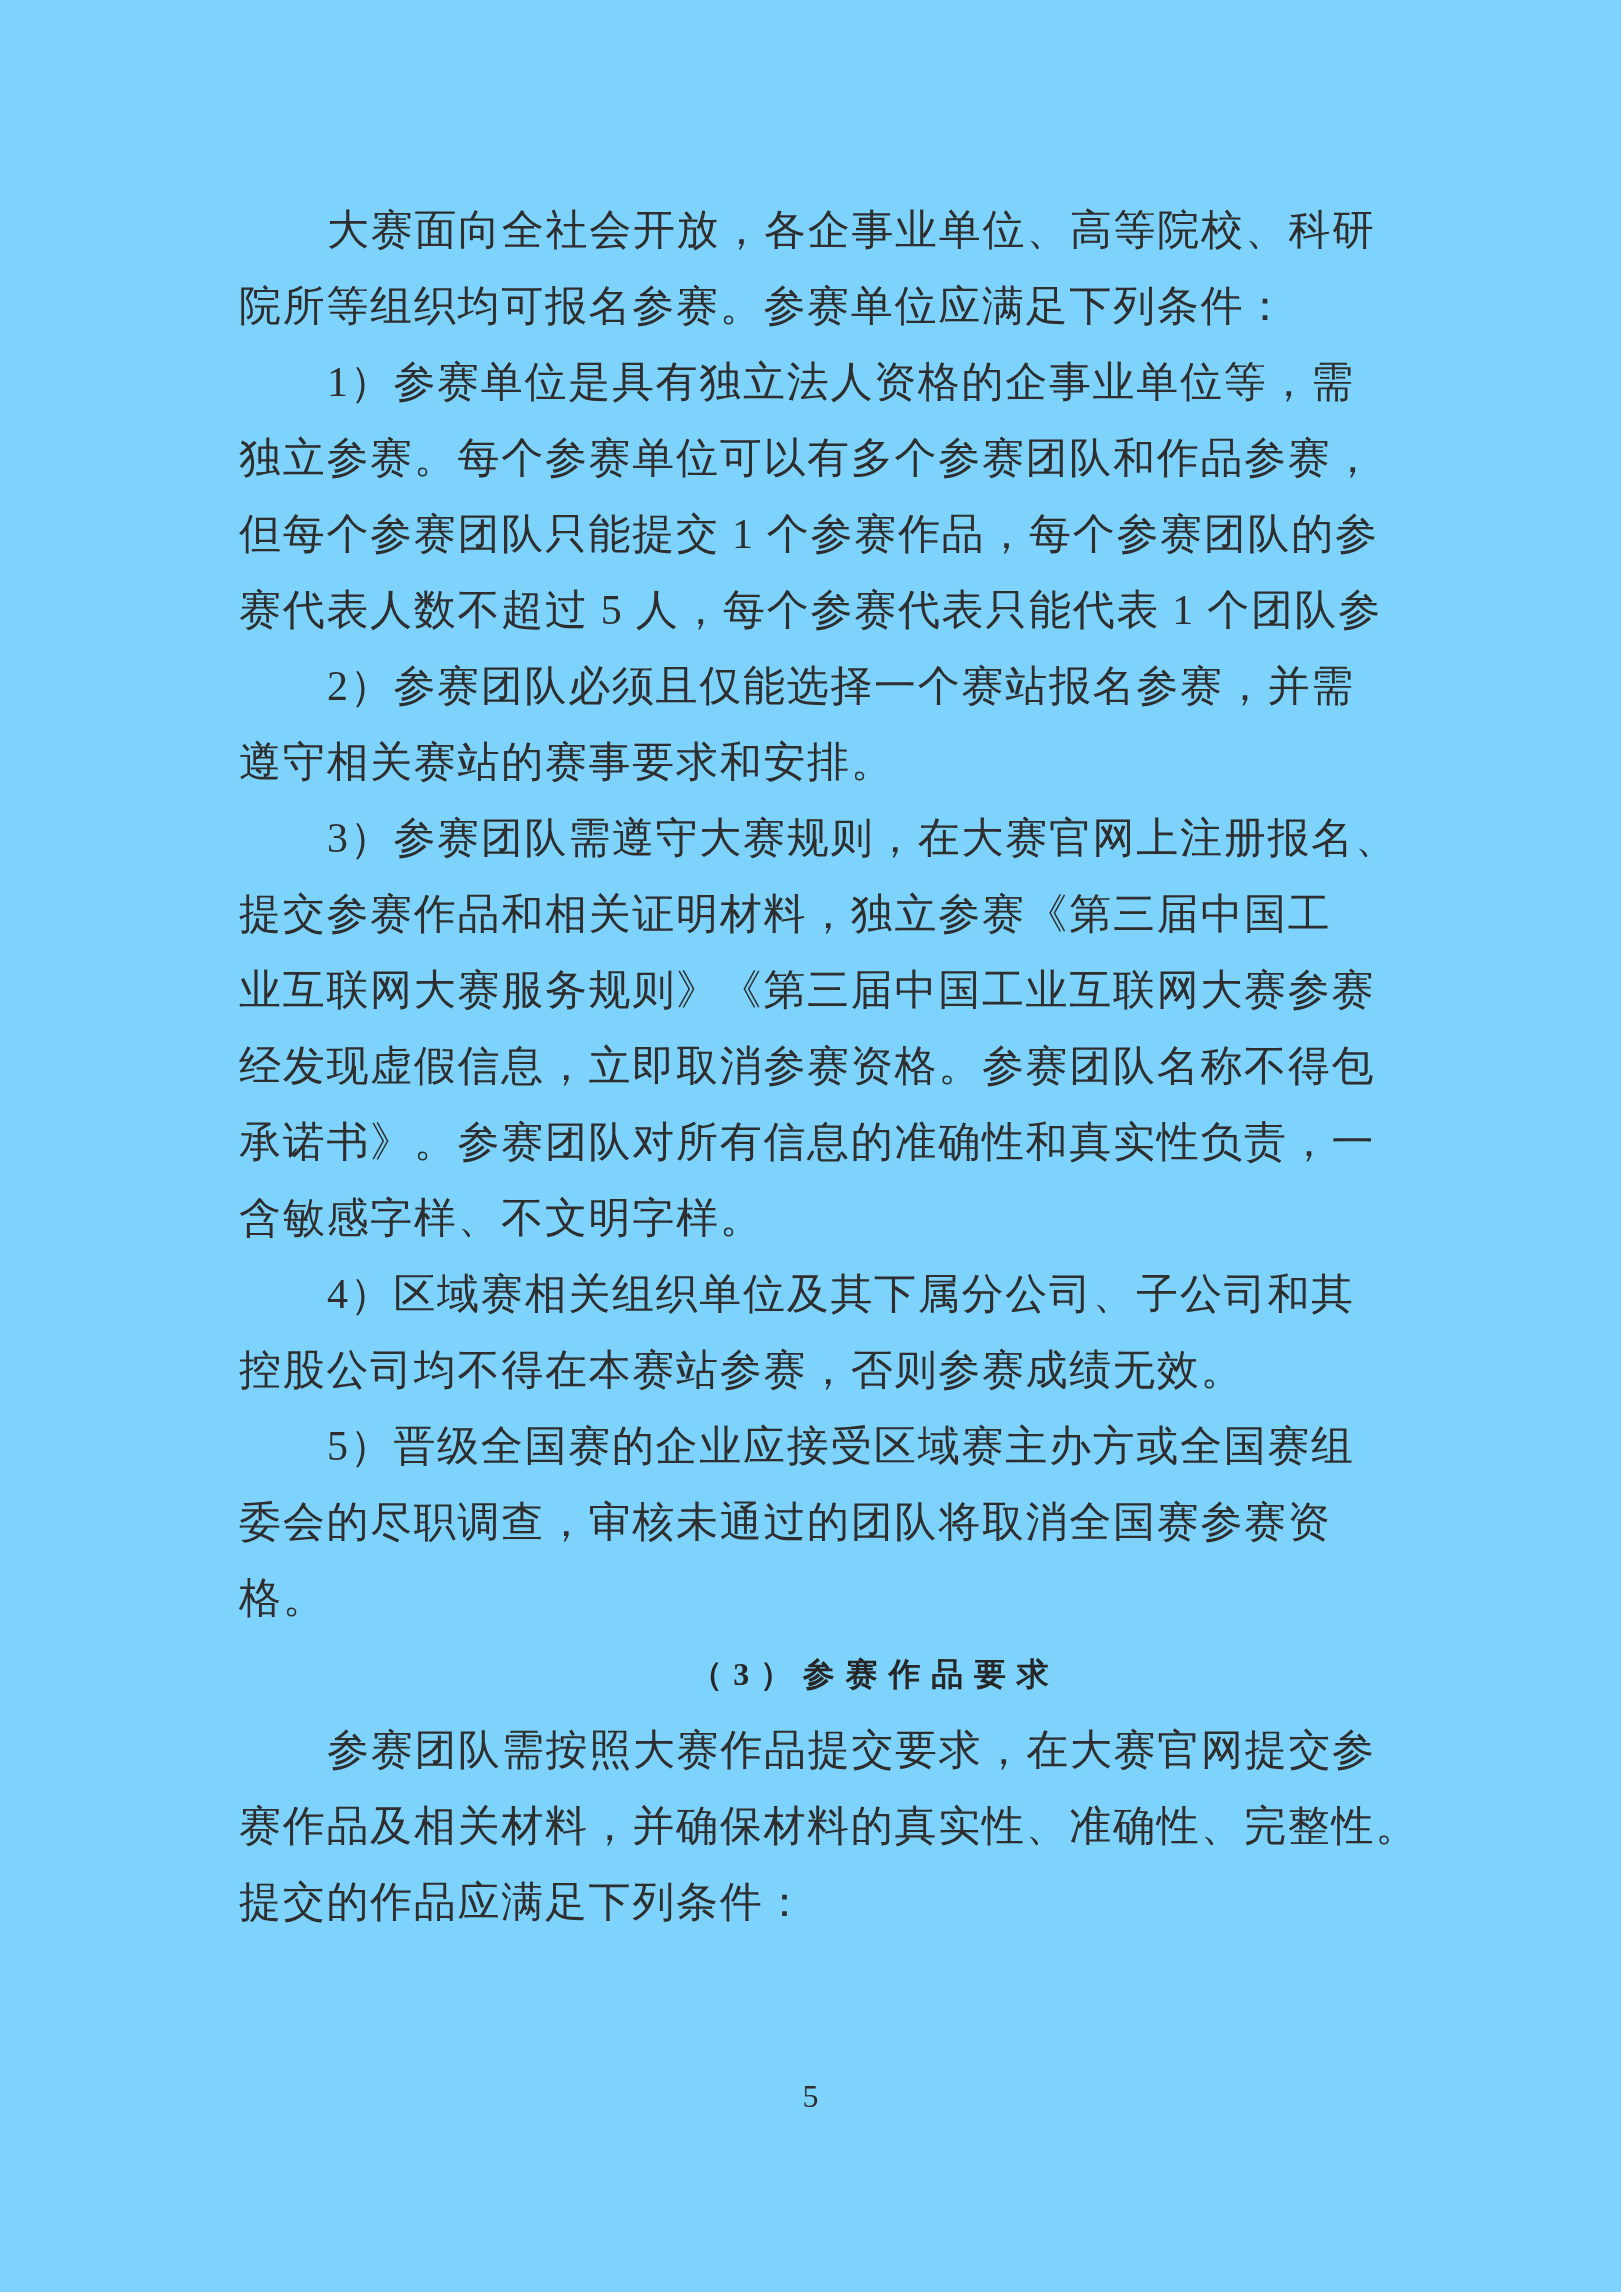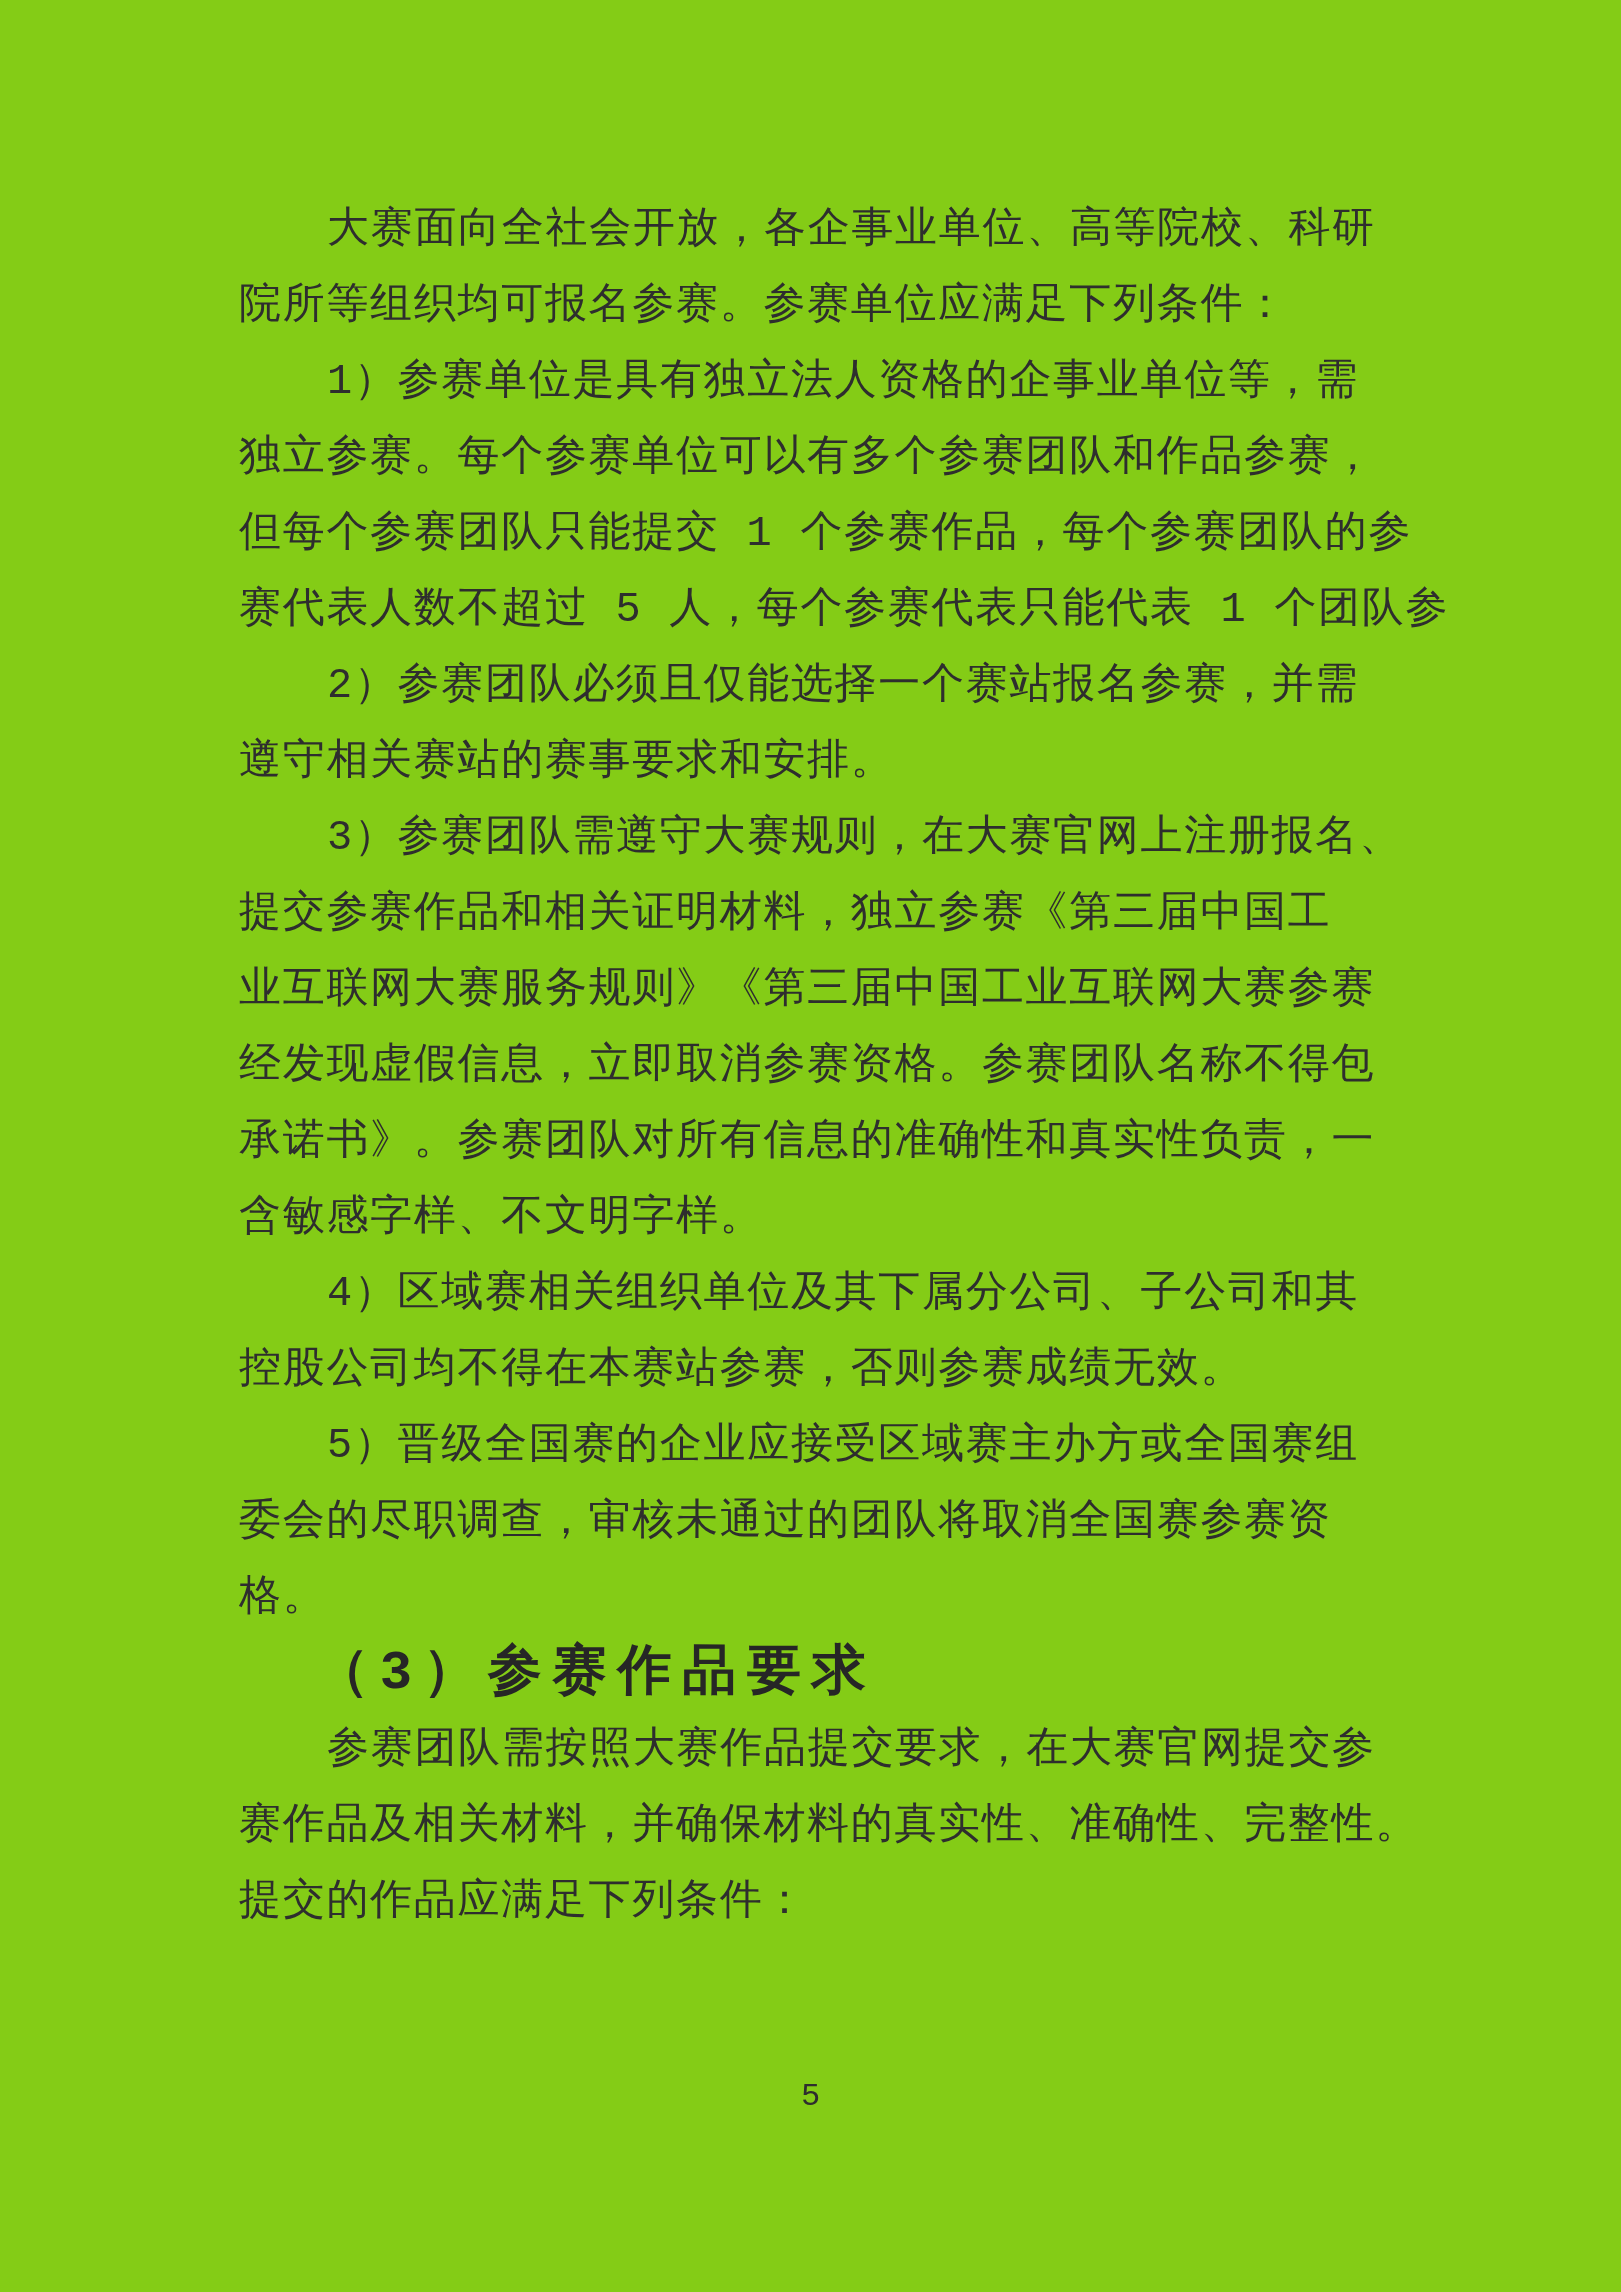--- a/index.html
+++ b/index.html
@@ -4,23 +4,23 @@
 <style>
   html, body {
     margin: 0;
     padding: 0;
     background: #e8e8e8;
   }
   .page {
     position: relative;
     width: 1621px;
     height: 2293px;
-    background: #84cc16;
+    background: #7dd3fc;
     overflow: hidden;
-    font-family: Liberation Mono, monospace;
+    font-family: Liberation Serif, serif;
   }
   .text-block {
     position: absolute;
     left: 239px;
     top: 192px;
     width: 1196px;
     font-size: 42px;
     line-height: 76px;
     letter-spacing: 1.7px;
     color: #2e2e2e;
@@ -28,24 +28,25 @@
   }
   .line {
     height: 76px;
     white-space: pre;
   }
   .line.indent {
     padding-left: 88px;
   }
   .line.heading {
     font-weight: 700;
-    font-size: 54px;
+    font-size: 32px;
     letter-spacing: 10.8px;
     padding-left: 76px;
     color: #262626;
+    text-align: center;
   }
   .page-number {
     position: absolute;
     top: 2078px;
     left: 0;
     width: 1621px;
     text-align: center;
     font-size: 32px;
     color: #2e2e2e;
   }

